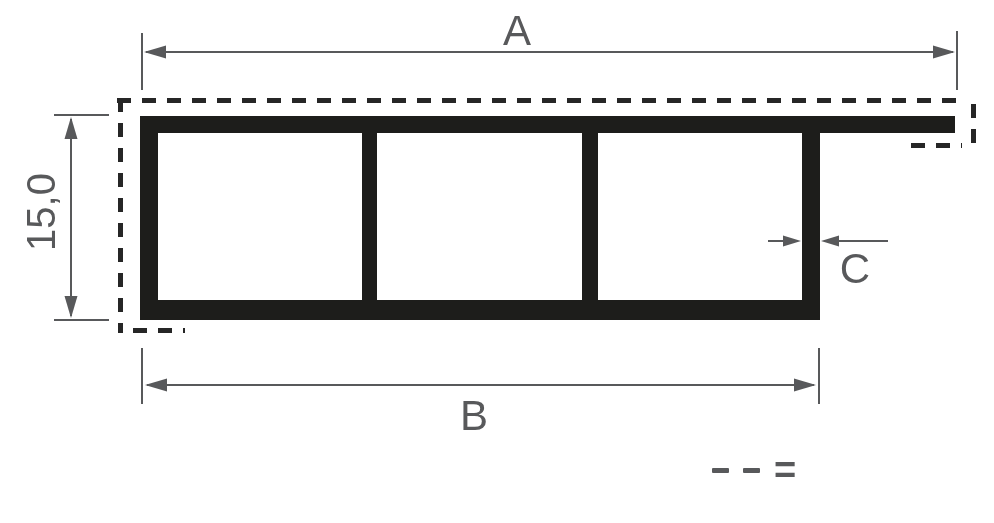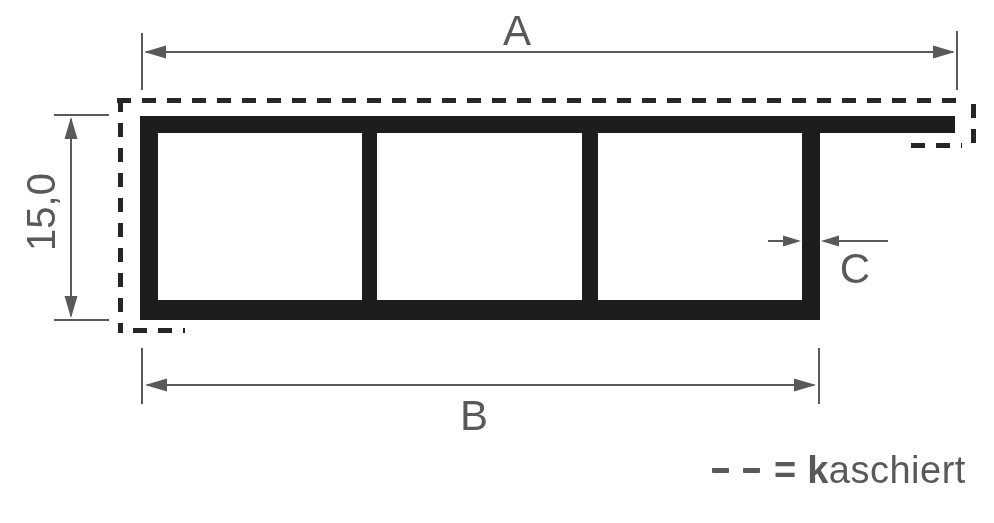--- a/index.html
+++ b/index.html
@@ -111,16 +111,15 @@
 
   <div class="dim-label" style="left:494px; top:9px;  width:46px;">A</div>
   <div class="dim-label" style="left:451px; top:394px; width:46px;">B</div>
   <div class="dim-label" style="left:833px; top:247px; width:44px;">C</div>
   <div class="dim-label-rotated">15,0</div>
 
   <div class="legend">
     <span class="dash-icon"></span>
     <span class="dash-icon"></span>
     <span class="equals">=</span>
-    <span class="term"><b>k</b><span>aschiert</span></span>
   </div>
 
 </div>
 
 </body></html>

